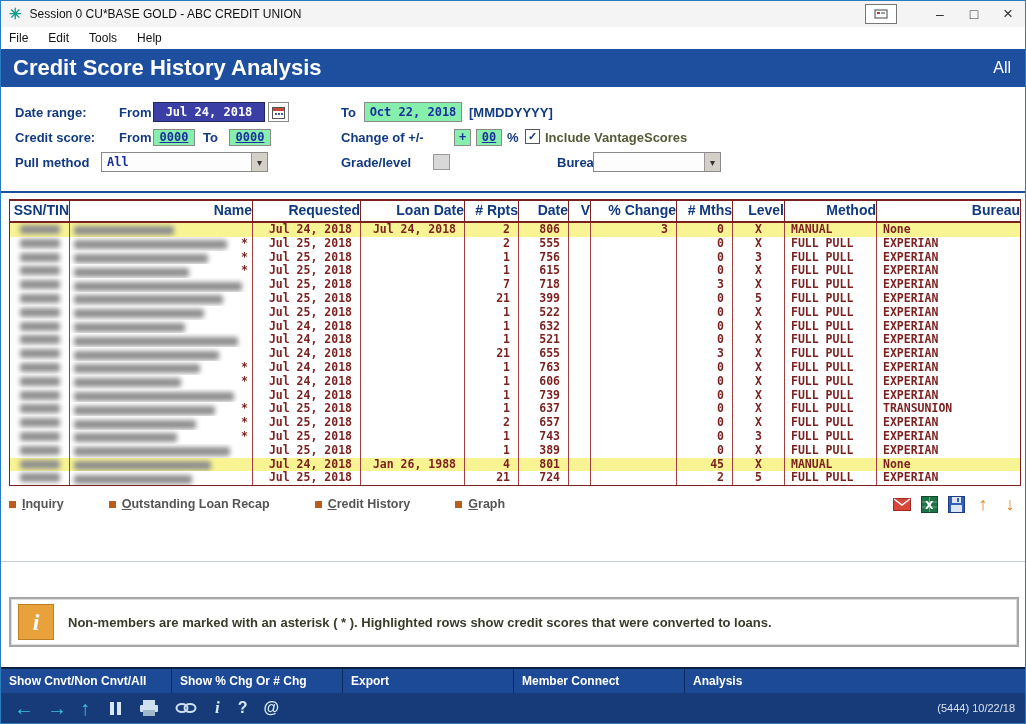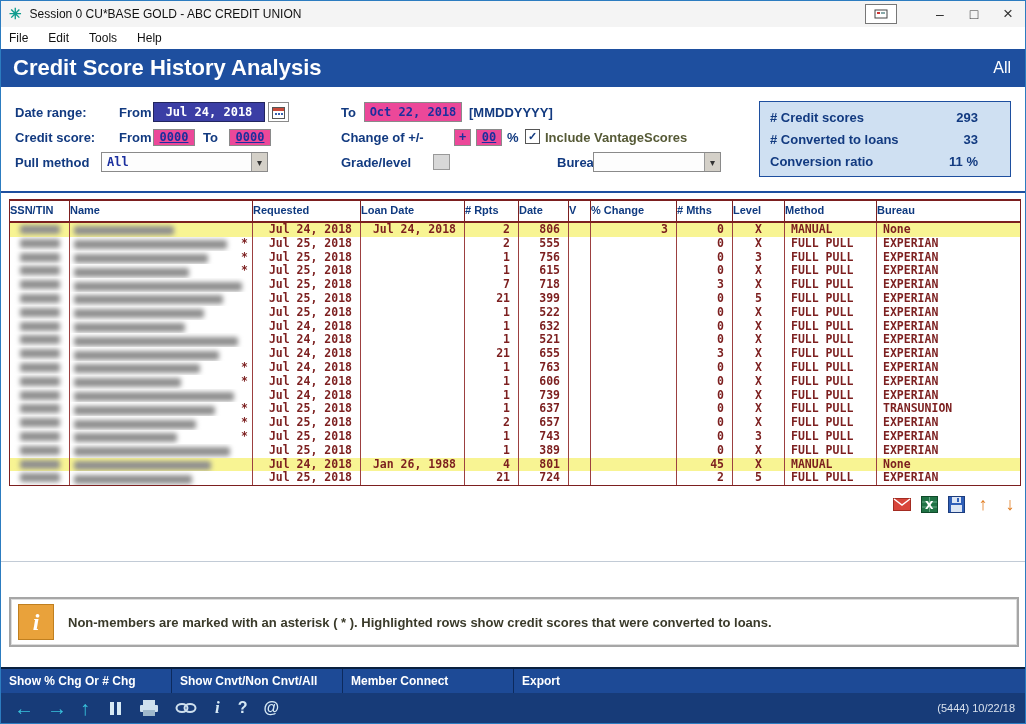--- a/index.html
+++ b/index.html
@@ -21,21 +21,21 @@
   .menu-item:first-child{padding-left:8px;}
   
   .appheader{position:absolute;top:48px;left:0;right:0;height:38px;background:#1e4f9f;
     display:flex;align-items:center;}
   .ptitle{margin-left:12px;color:#fff;font-size:22px;font-weight:bold;}
   .pright{margin-left:auto;margin-right:14px;color:#fff;font-size:16px;}
   
   .filters{position:absolute;top:86px;left:0;right:0;height:104px;background:#fff;}
   .flabel{position:absolute;font-size:13px;font-weight:bold;color:#123a80;white-space:nowrap;}
   .vlabel{position:absolute;font-size:13px;font-weight:bold;color:#565a36;white-space:nowrap;}
-  .field{position:absolute;height:18px;line-height:18px;border:1px solid #8a8a8a;background:#ec4899;
+  .field{position:absolute;height:18px;line-height:18px;border:1px solid #8a8a8a;background:#86efac;
     text-align:center;overflow:hidden;}
   .mono{font-family:"DejaVu Sans Mono",monospace;font-size:12px;font-weight:bold;color:#1b2f9e;}
   .sel{background:#3b3ea5;color:#fff;border-color:#22255e;}
   .small{height:15px;line-height:15px;text-decoration:underline;}
   .calbtn{position:absolute;width:19px;height:18px;border:1px solid #8a8a8a;background:#fff;
     display:flex;align-items:center;justify-content:center;}
   .checkbox{position:absolute;width:13px;height:13px;border:1px solid #555;background:#fff;
     font-size:11px;line-height:12px;text-align:center;color:#123a80;font-weight:bold;}
   .select{position:absolute;height:18px;border:1px solid #8a8a8a;background:#fdfdfd;
     display:flex;align-items:center;}
@@ -49,22 +49,22 @@
     padding:4px 0;box-sizing:border-box;}
   .sum-row{display:flex;padding:0 10px;}
   .sum-label{font-size:13px;font-weight:bold;color:#123a80;}
   .sum-value{margin-left:auto;padding-right:22px;font-size:13px;font-weight:bold;color:#123a80;}
   .divider1{position:absolute;top:190px;left:0;right:0;height:2px;background:#1e4f9f;}
   
   .grid{position:absolute;top:198px;left:8px;width:1012px;
     border-left:1px solid #7c1f1f;border-right:1px solid #7c1f1f;border-bottom:1px solid #7c1f1f;
     box-sizing:border-box;background:#fff;}
   .hrow{display:flex;height:20px;border-top:2px solid #7c1f1f;border-bottom:2px solid #7c1f1f;}
-  .hcell{box-sizing:border-box;border-right:1px solid #7c1f1f;font-size:11px;font-weight:bold;
-    color:#0f3a80;text-align:left;line-height:19px;overflow:hidden;white-space:nowrap;}
+  .hcell{box-sizing:border-box;border-right:1px solid #7c1f1f;font-size:14px;font-weight:bold;
+    color:#0f3a80;text-align:right;line-height:19px;overflow:hidden;white-space:nowrap;}
   .hcell:last-child{border-right:none;}
   .trow{display:flex;height:13.8px;}
   .trow.hl{background:#f8f493;}
   .tcell{box-sizing:border-box;border-right:1px solid #9c4040;overflow:hidden;white-space:nowrap;
     font-family:"DejaVu Sans Mono",monospace;font-size:11.5px;font-weight:bold;color:#7c1f1f;
     line-height:13.8px;}
   .tcell:last-child{border-right:none;}
   .a-r{text-align:right;padding-right:8px;}
   .a-c{text-align:center;}
   .a-l{text-align:left;padding-left:6px;}
@@ -174,34 +174,20 @@
     </span>
     <span class="flabel" style="left:340px;top:68px">Grade/level</span>
     <span class="gradebox" style="left:432px;top:67px"></span>
     <span class="flabel" style="left:556px;top:68px">Bureau</span>
     <span class="select" style="left:592px;top:65px;width:126px">
       <span class="selval mono"></span>
       <span class="darrow">▾</span>
     </span>
   </div>
 
-  <div class="summary">
-      <div class="sum-row">
-        <span class="sum-label"># Credit scores</span>
-        <span class="sum-value">293</span>
-      </div>
-      <div class="sum-row">
-        <span class="sum-label"># Converted to loans</span>
-        <span class="sum-value">33</span>
-      </div>
-      <div class="sum-row">
-        <span class="sum-label">Conversion ratio</span>
-        <span class="sum-value">11 %</span>
-      </div>
-    </div>
 
   <div class="divider1"></div>
 
   <div class="grid">
     <div class="hrow">
         <div class="hcell" style="width: 60px;">SSN/TIN</div>
         <div class="hcell" style="width: 183px;">Name</div>
         <div class="hcell" style="width: 108px;">Requested</div>
         <div class="hcell" style="width: 104px;">Loan Date</div>
         <div class="hcell" style="width: 54px;"># Rpts</div>
@@ -572,20 +558,38 @@
           <div class="tcell a-r" style="width: 86px;"></div>
           <div class="tcell a-r" style="width: 56px;">2</div>
           <div class="tcell a-c" style="width: 52px;">5</div>
           <div class="tcell a-l" style="width: 92px;">FULL PULL</div>
           <div class="tcell a-l" style="width: 143px;">EXPERIAN</div>
         </div>
       </div>
   </div>
 
   <div class="actions">
+    <div style="display:flex;align-items:center;">
+        <div class="action">
+          <span class="bullet"></span>
+          <span class="alabel"><u>I</u>nquiry</span>
+        </div>
+        <div class="action">
+          <span class="bullet"></span>
+          <span class="alabel"><u>O</u>utstanding Loan Recap</span>
+        </div>
+        <div class="action">
+          <span class="bullet"></span>
+          <span class="alabel"><u>C</u>redit History</span>
+        </div>
+        <div class="action">
+          <span class="bullet"></span>
+          <span class="alabel"><u>G</u>raph</span>
+        </div>
+      </div>
     <div class="eicons">
       <span class="eicon">
         <svg width="18" height="13">
             <rect x="0.5" y="0.5" width="17" height="12" fill="#d8453a" stroke="#a32c22"></rect>
             <path d="M1 1 L9 7 L17 1" fill="none" stroke="#fff" stroke-width="1.4"></path>
           </svg>
       </span>
       <span class="eicon">
         <svg width="17" height="17">
             <rect x="0.5" y="0.5" width="16" height="16" fill="#1f7244" stroke="#0f4a2a"></rect>
@@ -609,24 +613,25 @@
   </div>
 
   <div class="divider2"></div>
 
   <div class="notice">
     <div class="nicon">i</div>
     <div class="ntext">Non-members are marked with an asterisk ( * ).  Highlighted rows show credit scores that were converted to loans.</div>
   </div>
 
   <div class="fnbar">
+      <div class="fcell">Show Cnvt/Non Cnvt/All</div>
       <div class="fcell">Show % Chg Or # Chg</div>
-      <div class="fcell">Show Cnvt/Non Cnvt/All</div>
+      <div class="fcell">Export</div>
       <div class="fcell">Member Connect</div>
-      <div class="fcell">Export</div>
+      <div class="fcell">Analysis</div>
     </div>
 
   <div class="toolbar">
     <span class="tbi cyan">←</span>
     <span class="tbi cyan">→</span>
     <span class="tbi cyan">↑</span>
     <span class="tbi pausebars" style="margin-left:20px">
         <i></i>
         <i></i>
       </span>

